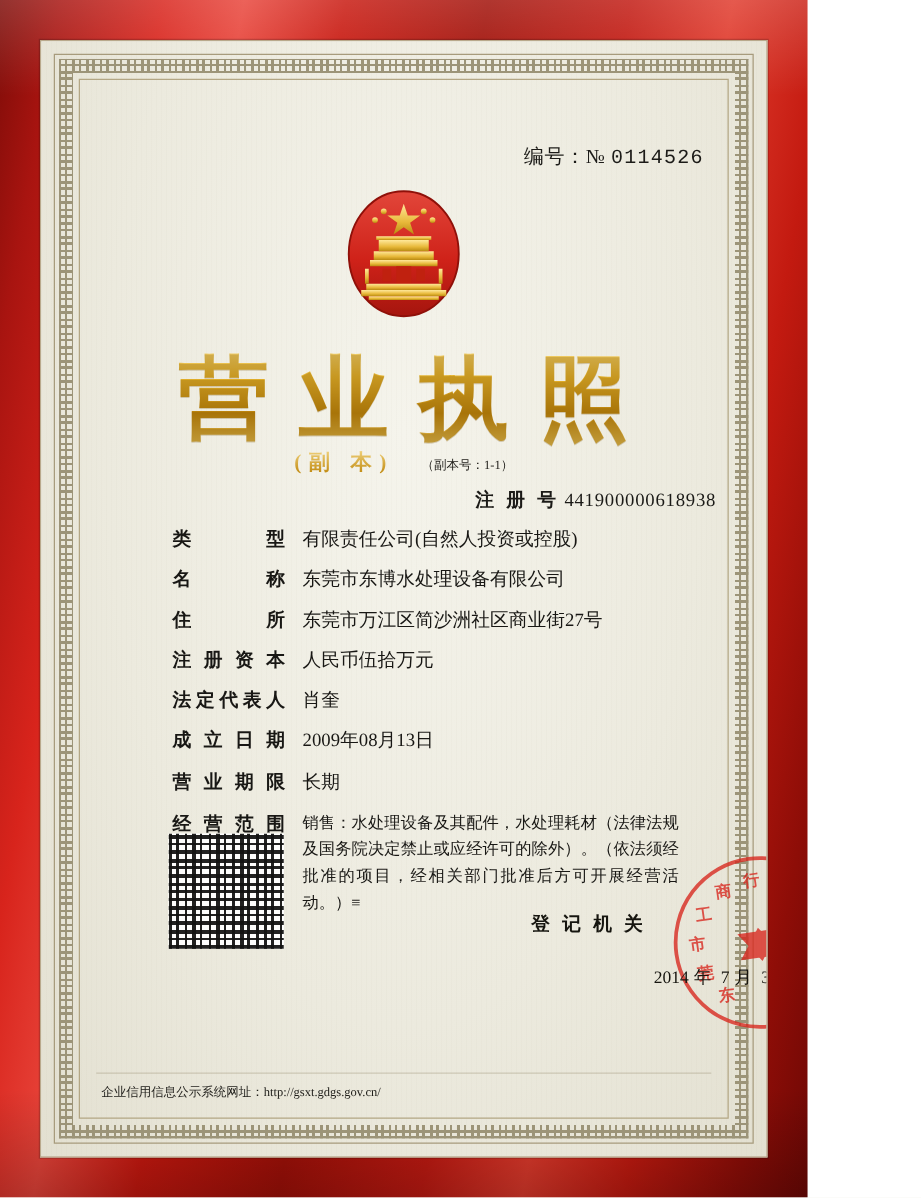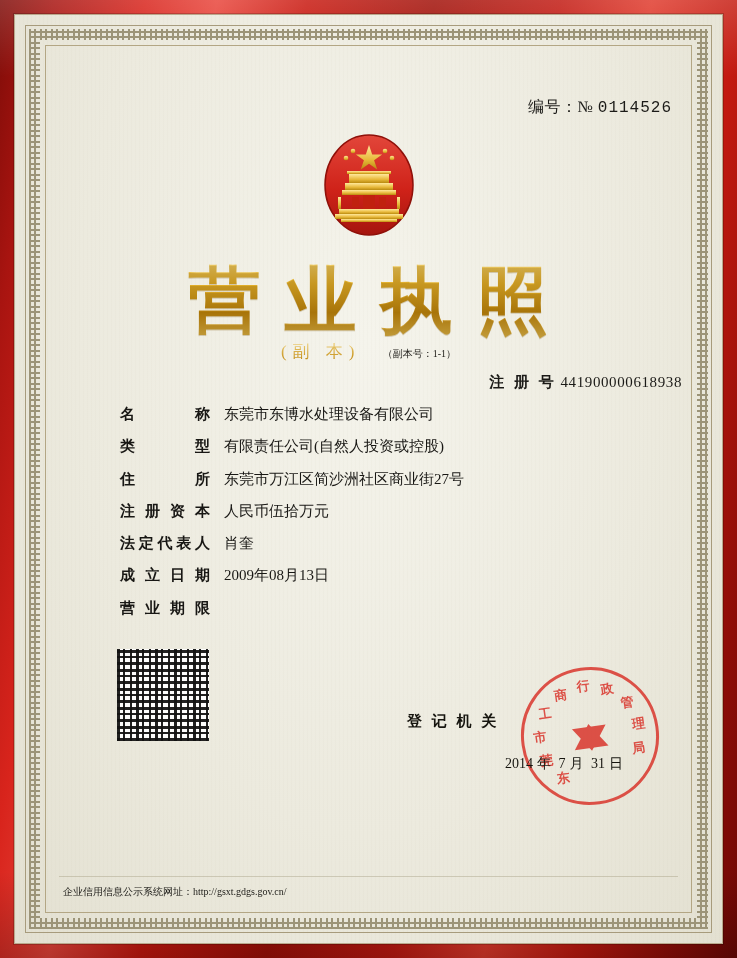--- a/index.html
+++ b/index.html
@@ -10,37 +10,37 @@
   body {
     width: 737px;
     height: 958px;
     font-family: "Liberation Serif", "DejaVu Serif", serif;
     overflow: hidden;
   }
 
   
   .certificate {
     position: relative;
-    width: 737px;
+    width: 646px;
     height: 958px;
     box-sizing: border-box;
     background:
       linear-gradient(100deg,
         #7e0c08 0%,
         #a81410 6%,
         #d8241c 16%,
         #e8443a 24%,
         #c8180f 34%,
         #a11008 48%,
         #c21a12 62%,
         #e03a2c 72%,
         #c31a10 82%,
         #8e0d07 93%,
         #6d0805 100%);
-    padding: 14px;
+    padding: 32px;
   }
   .certificate::before {
     content: "";
     position: absolute;
     left: 0; top: 0; right: 0; bottom: 0;
     background:
       linear-gradient(180deg, rgba(255,255,255,0.16) 0%, rgba(255,255,255,0) 8%),
       linear-gradient(0deg, rgba(0,0,0,0.22) 0%, rgba(0,0,0,0) 9%);
     pointer-events: none;
   }
@@ -165,21 +165,21 @@
 
   .subtitle-row {
     position: absolute;
     left: 0; right: 0;
     top: 285px;
     text-align: center;
     font-size: 17px;
     color: #8d6a10;
   }
   .subtitle-row .fuben {
-    font-weight: normal;
+    font-weight: bold;
     letter-spacing: 6px;
     color: #c59a20;
     background: linear-gradient(180deg, #f0d27d 0%, #c0890f 100%);
     -webkit-background-clip: text;
             background-clip: text;
     -webkit-text-fill-color: transparent;
   }
   .subtitle-row .fubenhao {
     margin-left: 18px;
     font-size: 10px;
@@ -413,30 +413,30 @@
       </div>
 
       <div class="reg-no">
         <span class="lbl">注 册 号</span>
         <span class="val">441900000618938</span>
       </div>
 
       <div class="fields">
 
         <div class="field-row">
+          <div class="field-label">类型</div>
+          <div class="field-value">有限责任公司(自然人投资或控股)</div>
+        </div>
+
+        <div class="field-row">
           <div class="field-label">名称</div>
           <div class="field-value">东莞市东博水处理设备有限公司</div>
         </div>
 
         <div class="field-row">
-          <div class="field-label">类型</div>
-          <div class="field-value">有限责任公司(自然人投资或控股)</div>
-        </div>
-
-        <div class="field-row">
           <div class="field-label">住所</div>
           <div class="field-value">东莞市万江区简沙洲社区商业街27号</div>
         </div>
 
         <div class="field-row">
           <div class="field-label">注册资本</div>
           <div class="field-value">人民币伍拾万元</div>
         </div>
 
         <div class="field-row">
@@ -444,22 +444,29 @@
           <div class="field-value">肖奎</div>
         </div>
 
         <div class="field-row">
           <div class="field-label">成立日期</div>
           <div class="field-value">2009年08月13日</div>
         </div>
 
         <div class="field-row">
           <div class="field-label">营业期限</div>
-        </div>
-
+          <div class="field-value">长期</div>
+        </div>
+
+        <div class="field-row scope">
+          <div class="field-label">经营范围</div>
+          <div class="field-value">
+            <span>销售：水处理设备及其配件，水处理耗材（法律法规及国务院决定禁止或应经许可的除外）。（依法须经批准的项目，经相关部门批准后方可开展经营活动。）</span><span class="scope-end">≡</span>
+          </div>
+        </div>
 
       </div>
 
       <div class="qr"></div>
 
       <div class="authority">登 记 机 关</div>
 
       <div class="seal">
         <div class="seal-text">
           <span class="seal-char" style="transform: rotate(-140deg) translate(0,-50px) rotate(140deg);">东</span>

